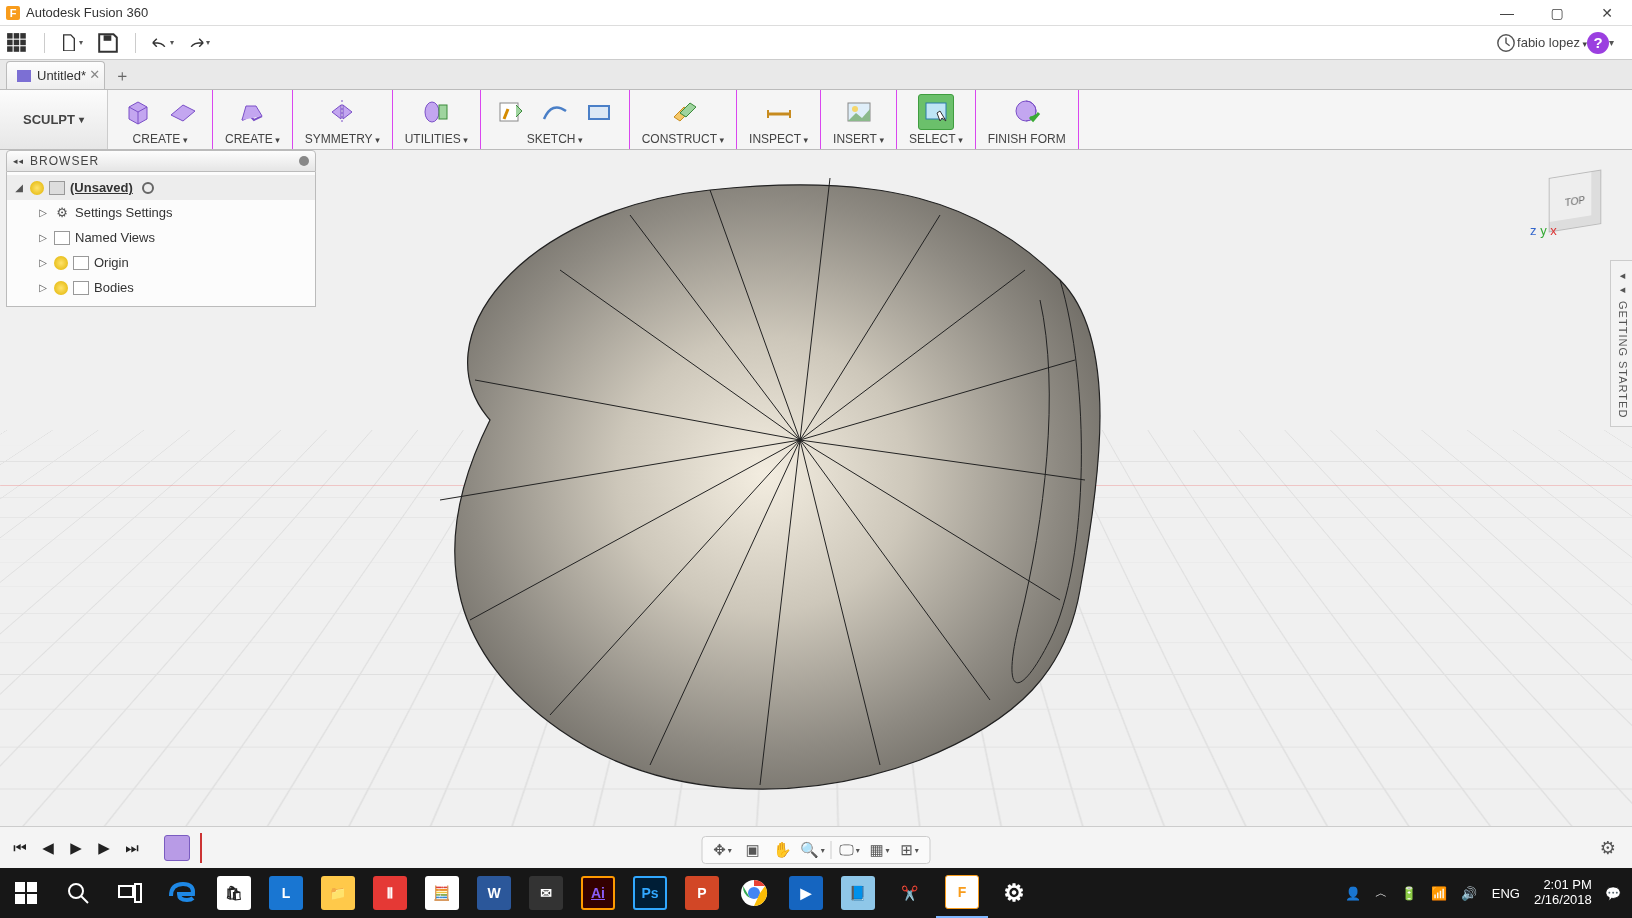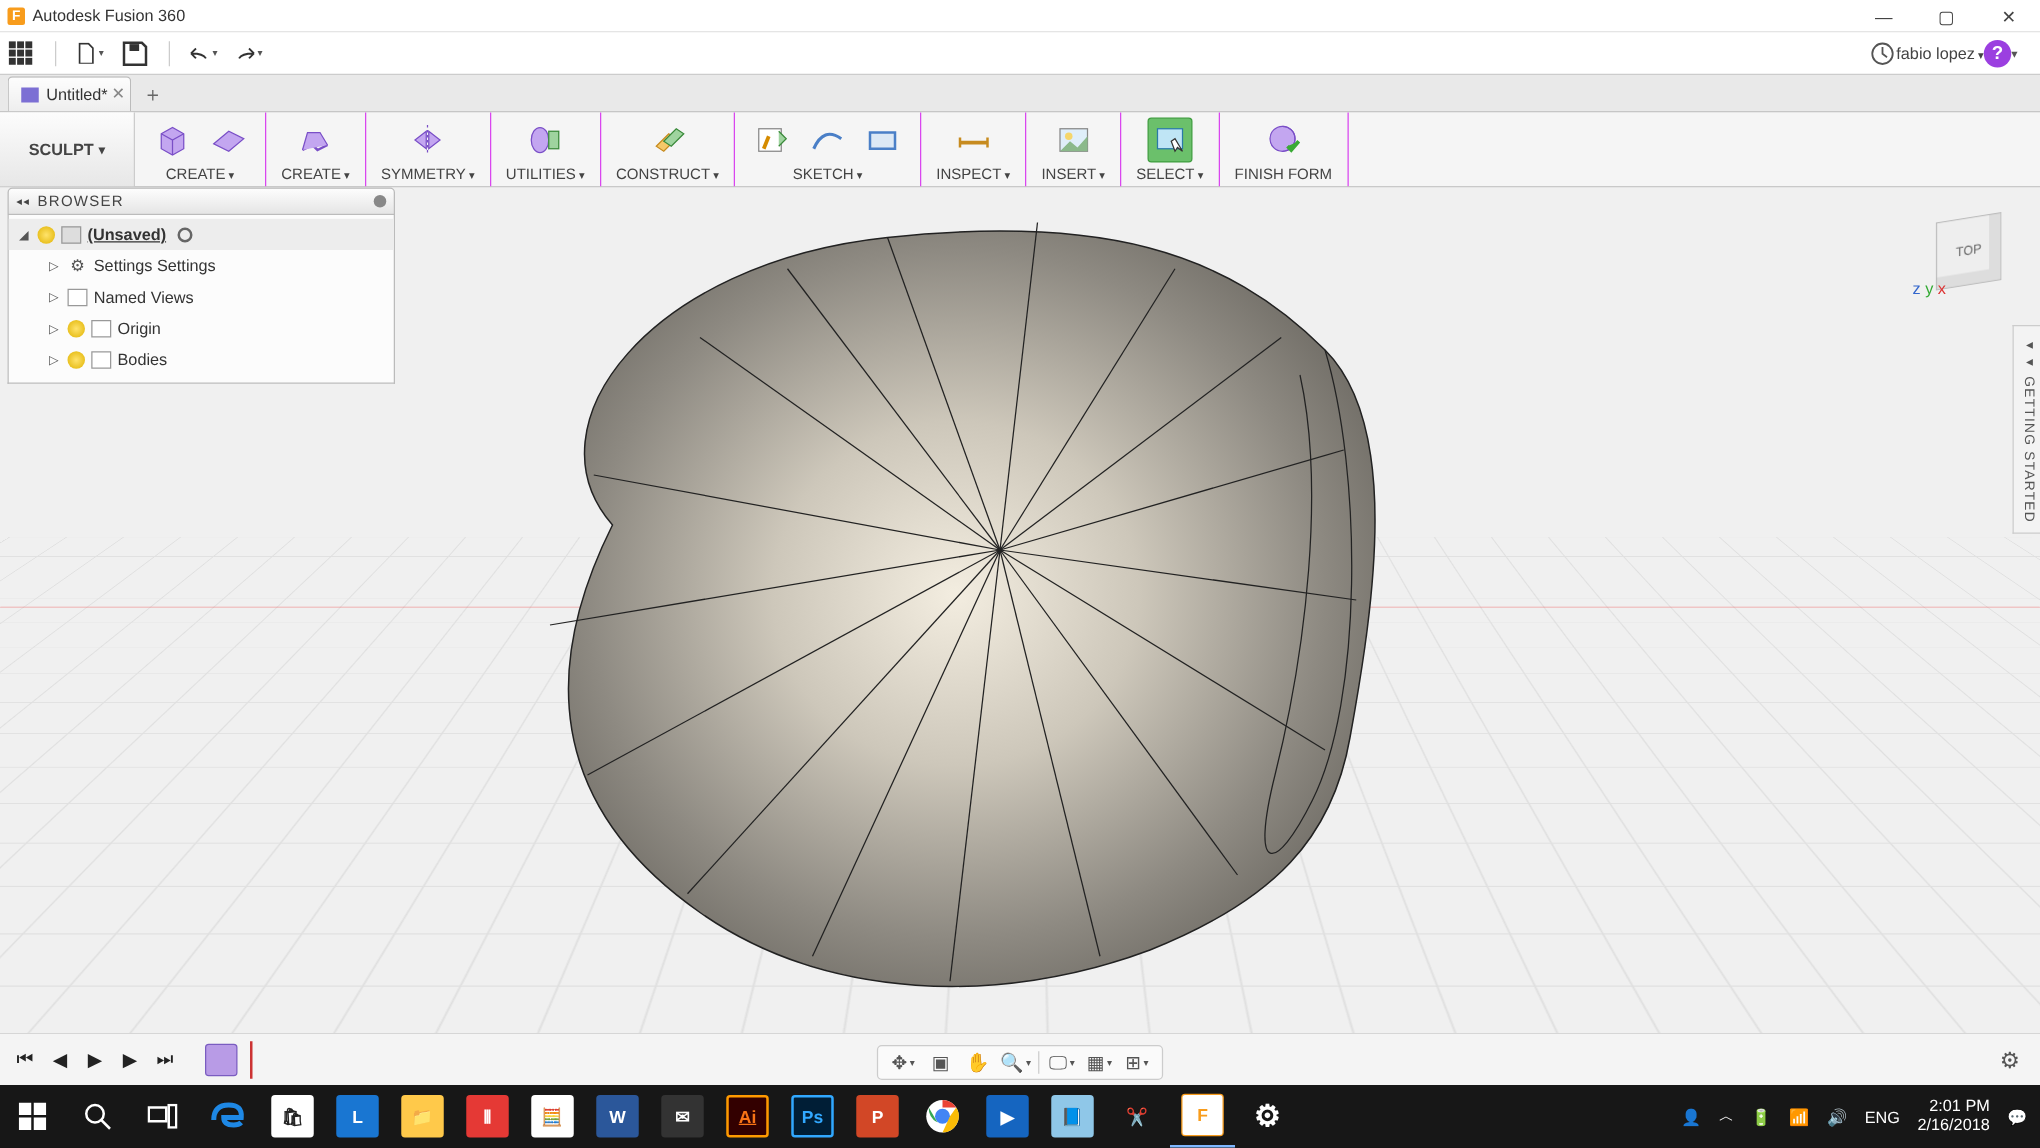--- a/index.html
+++ b/index.html
@@ -234,51 +234,51 @@
             <ellipse cx="11" cy="15" rx="7" ry="10" fill="#c3a6f0" stroke="#7a4fc7"></ellipse>
             <rect x="18" y="8" width="8" height="14" fill="#9fd49f" stroke="#3a8a3a"></rect>
           </svg>
         </div>
       </div>
     <div class="label drop">UTILITIES</div>
   </div>
 
   <div class="ribbon-group">
     <div class="icons">
-        <div class="ticon">
-          <svg viewBox="0 0 30 30">
-            <path d="M6 20 L16 10 22 14 12 24z" fill="#f5c869" stroke="#c78b1f"></path>
-            <path d="M12 16 L22 6 28 10 18 20z" fill="#9fd49f" stroke="#3a8a3a"></path>
-          </svg>
-        </div>
-      </div>
-    <div class="label drop">CONSTRUCT</div>
-  </div>
-
-  <div class="ribbon-group">
-    <div class="icons">
       <div class="ticon">
           <svg viewBox="0 0 30 30">
             <rect x="4" y="6" width="18" height="18" fill="#fff" stroke="#888"></rect>
             <path d="M20 8l6 6-6 6" fill="#9fd49f" stroke="#3a8a3a"></path>
             <path d="M8 22l4-10" stroke="#d58b00" stroke-width="3"></path>
           </svg>
         </div>
       <div class="ticon">
           <svg viewBox="0 0 30 30">
             <path d="M4 22 Q12 4 26 14" fill="none" stroke="#4a7fc7" stroke-width="2.5"></path>
           </svg>
         </div>
       <div class="ticon">
           <svg viewBox="0 0 30 30">
             <rect x="5" y="9" width="20" height="13" fill="#dce8f5" stroke="#4a7fc7" stroke-width="2"></rect>
           </svg>
         </div>
     </div>
     <div class="label drop">SKETCH</div>
+  </div>
+
+  <div class="ribbon-group">
+    <div class="icons">
+        <div class="ticon">
+          <svg viewBox="0 0 30 30">
+            <path d="M6 20 L16 10 22 14 12 24z" fill="#f5c869" stroke="#c78b1f"></path>
+            <path d="M12 16 L22 6 28 10 18 20z" fill="#9fd49f" stroke="#3a8a3a"></path>
+          </svg>
+        </div>
+      </div>
+    <div class="label drop">CONSTRUCT</div>
   </div>
 
   <div class="ribbon-group">
     <div class="icons">
         <div class="ticon">
           <svg viewBox="0 0 30 30">
             <path d="M4 17h22" stroke="#c78b1f" stroke-width="3"></path>
             <path d="M4 13v8M26 13v8" stroke="#c78b1f" stroke-width="2"></path>
           </svg>
         </div>
@@ -490,21 +490,21 @@
   <div class="tb-app">
       <div class="box" style="background:#fff;color:#333;">🧮</div>
     </div>
   <div class="tb-app">
       <div class="box" style="background:#2b579a;">W</div>
     </div>
   <div class="tb-app">
       <div class="box" style="background:#333;">✉</div>
     </div>
   <div class="tb-app">
-      <div class="box" style="background:#330000;border:2px solid #ff9a00;color:#f97316;text-decoration:underline;">Ai</div>
+      <div class="box" style="background:#330000;border:2px solid #ff9a00;color:#8b5cf6;text-decoration:underline;">Ai</div>
     </div>
   <div class="tb-app">
       <div class="box" style="background:#001e36;border:2px solid #31a8ff;color:#31a8ff;">Ps</div>
     </div>
   <div class="tb-app">
       <div class="box" style="background:#d24726;">P</div>
     </div>
   <div class="tb-app">
       <div class="box" style="background:none;">
         <svg width="30" height="30" viewBox="0 0 30 30">

